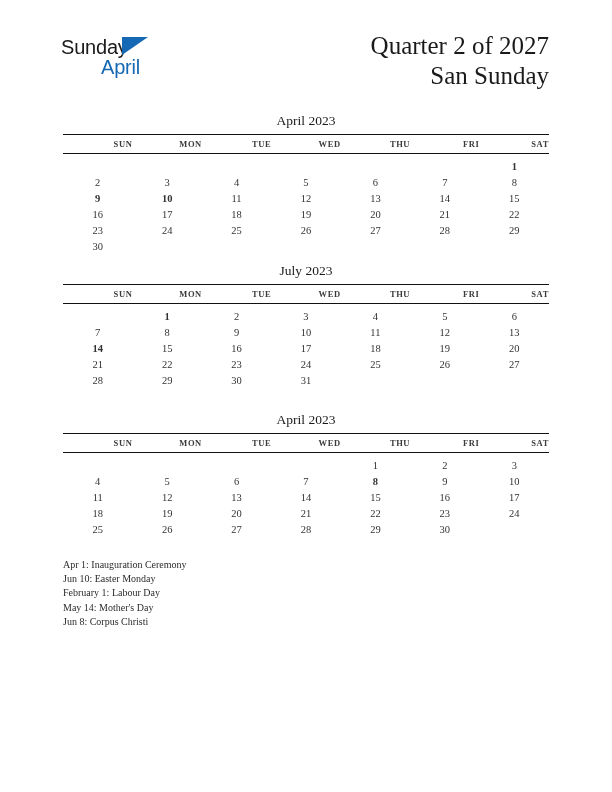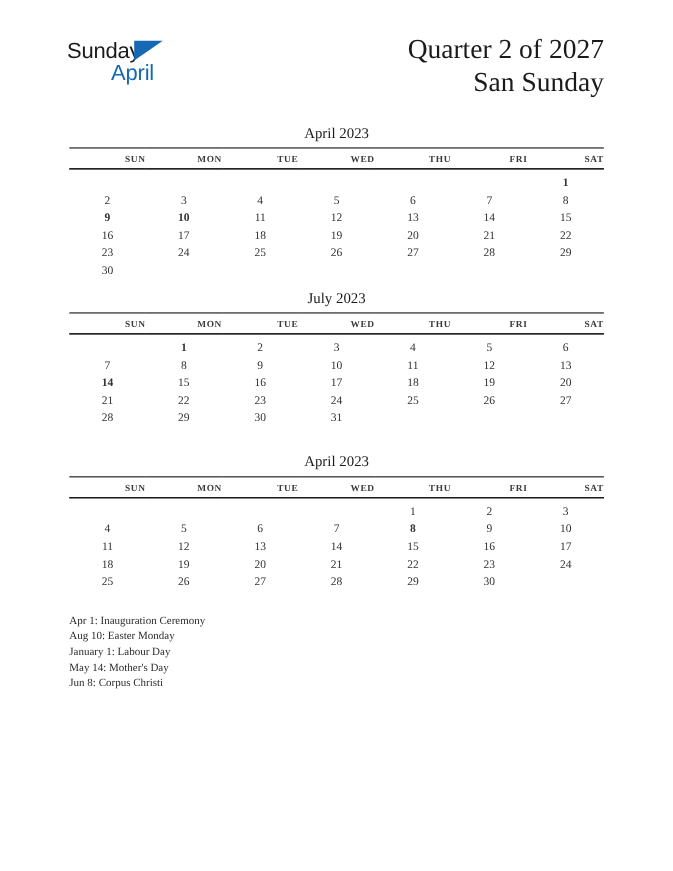--- a/index.html
+++ b/index.html
@@ -359,17 +359,17 @@
           <td>29</td>
           <td>30</td>
           <td class="empty">&nbsp;</td>
         </tr>
       </tbody>
     </table>
   </div>
 
 <div id="holiday-list">
     <div class="holiday-line">Apr 1: Inauguration Ceremony</div>
-    <div class="holiday-line">Aug 10: Easter Monday</div>
-    <div class="holiday-line">January 1: Labour Day</div>
+    <div class="holiday-line">Jun 10: Easter Monday</div>
+    <div class="holiday-line">February 1: Labour Day</div>
     <div class="holiday-line">May 14: Mother's Day</div>
     <div class="holiday-line">Jun 8: Corpus Christi</div>
   </div>
 
 </body></html>

